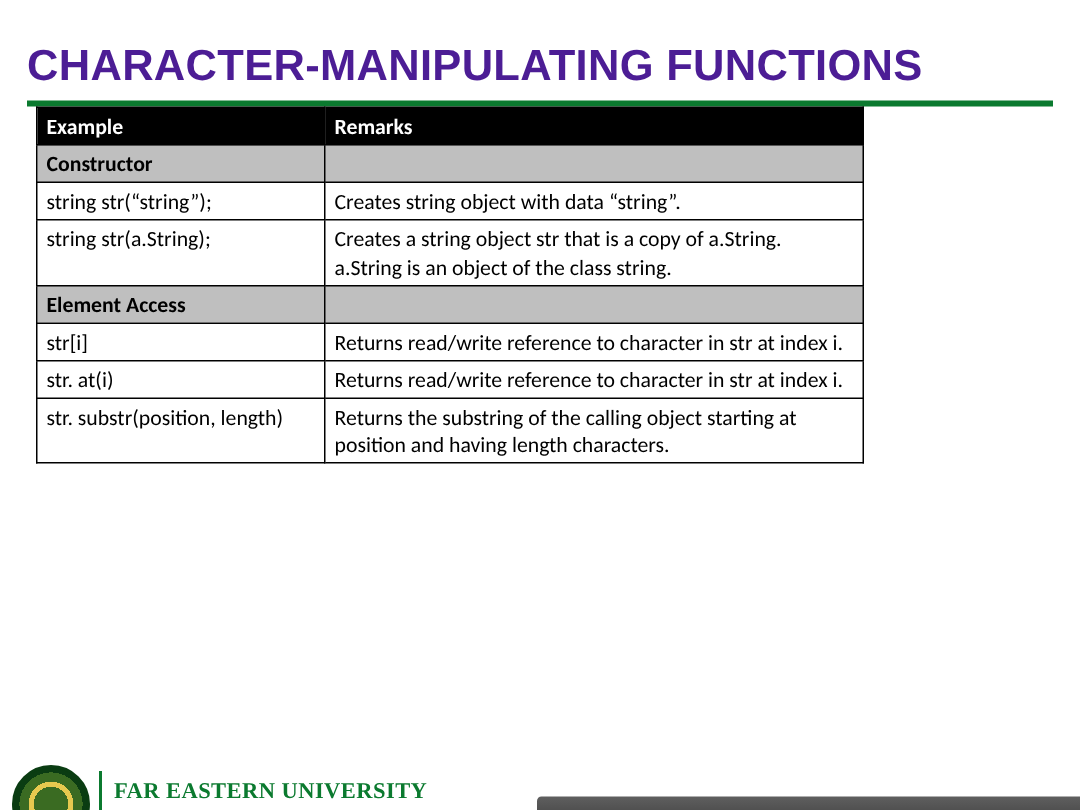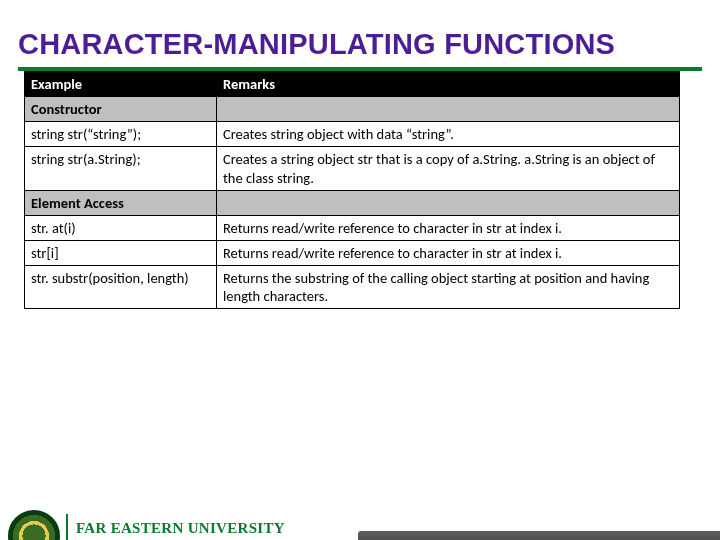--- a/index.html
+++ b/index.html
@@ -21,21 +21,21 @@
   }
   .subtitle {
     font-family: Arial, Helvetica, sans-serif;
     font-weight: 700;
     font-size: 20px;
     color: #111;
     margin: 14px 8px 12px 8px;
   }
   .tbl {
     border-collapse: collapse;
-    width: 656px;
+    width: 552px;
     margin: 0 24px;
     font-family: Calibri, Arial, sans-serif;
     font-size: 14.5px;
   }
   .tbl th, .tbl td {
     border: 1px solid #000;
     padding: 3px 6px;
     text-align: left;
     vertical-align: top;
     line-height: 1.25;
@@ -119,25 +119,25 @@
       </tr>
       <tr>
         <td>string str(a.String);</td>
         <td>Creates a string object str that is a copy of a.String. a.String is an object of the class string.</td>
       </tr>
       <tr class="section-row">
         <td class="bold">Element Access</td>
         <td></td>
       </tr>
       <tr>
-        <td>str. at(i)</td>
+        <td>str[i]</td>
         <td>Returns read/write reference to character in str at index i.</td>
       </tr>
       <tr>
-        <td>str[i]</td>
+        <td>str. at(i)</td>
         <td>Returns read/write reference to character in str at index i.</td>
       </tr>
       <tr>
         <td>str. substr(position, length)</td>
         <td>Returns the substring of the calling object starting at position and having length characters.</td>
       </tr>
     </tbody>
   </table>
 
   <div class="footer">

